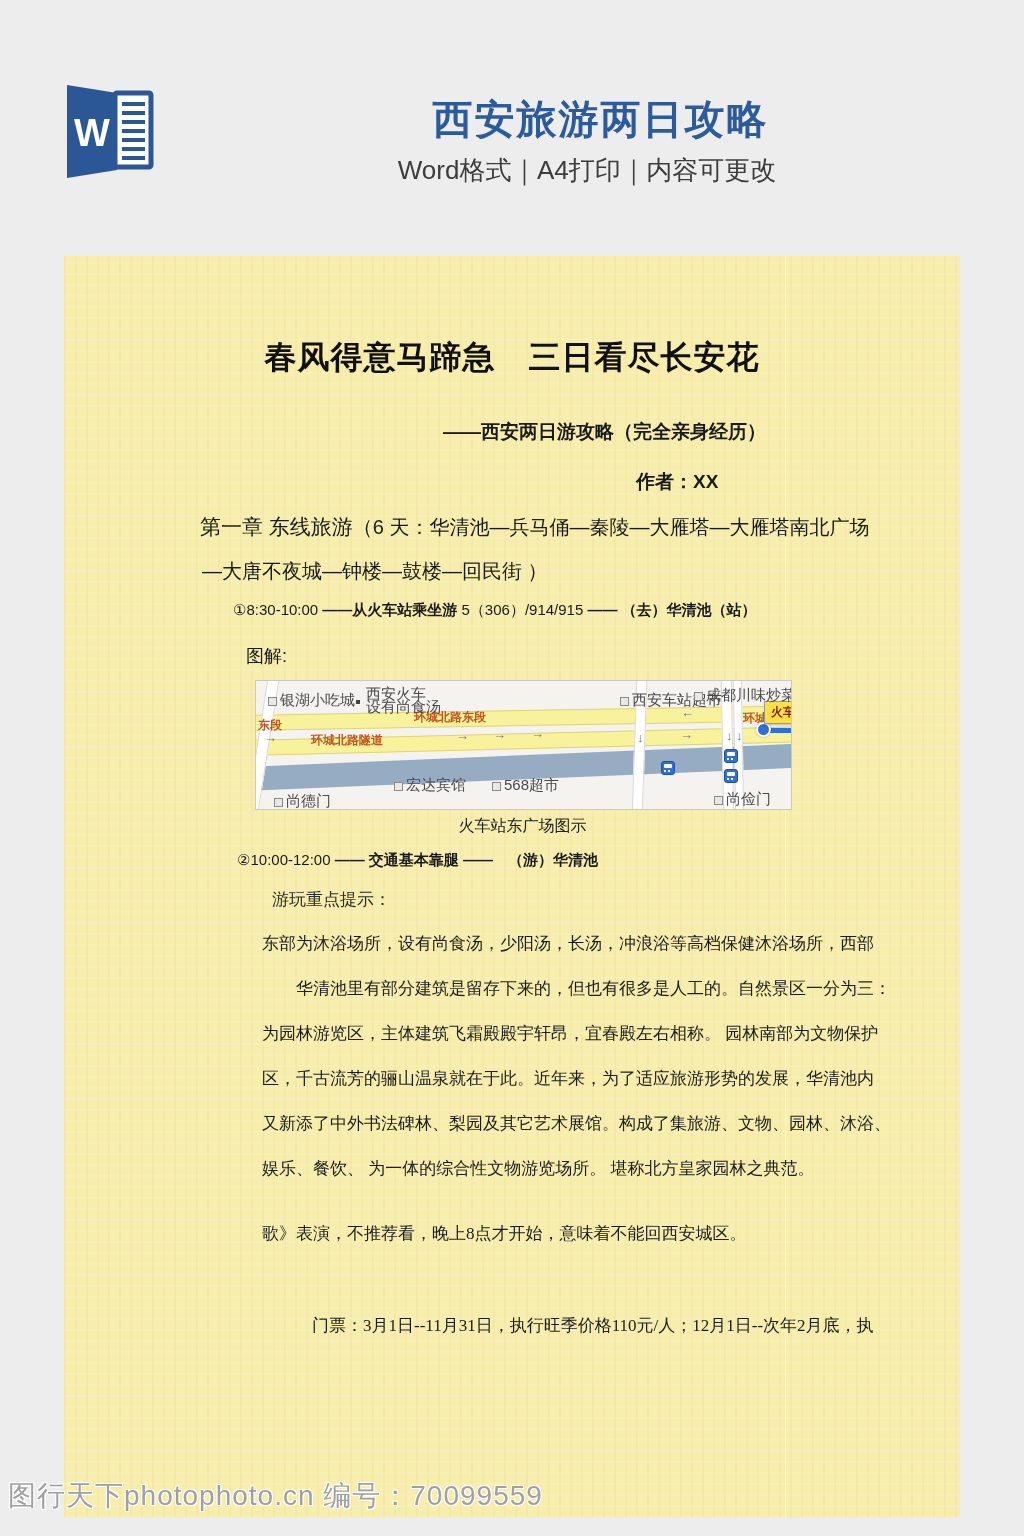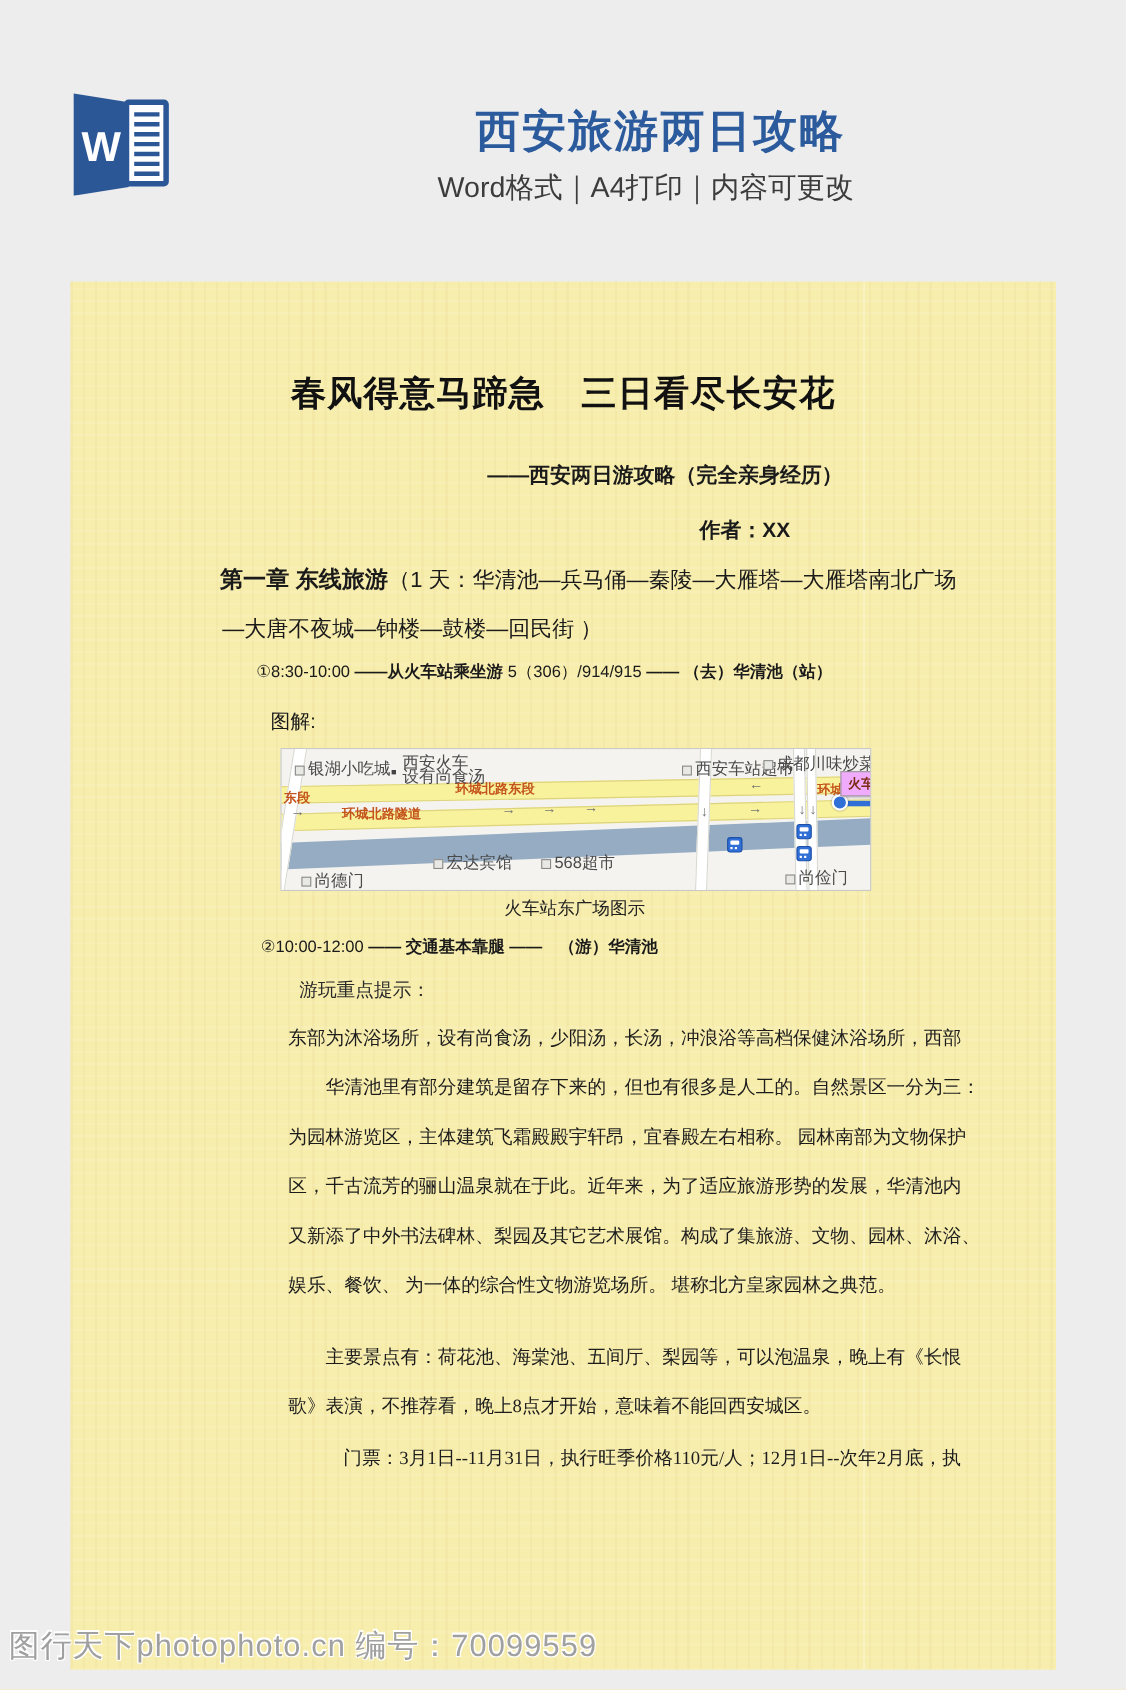--- a/index.html
+++ b/index.html
@@ -22,21 +22,21 @@
     background-image:
       repeating-linear-gradient(0deg, rgba(255,255,255,.10) 0 2px, transparent 2px 11px),
       repeating-linear-gradient(90deg, rgba(214,190,110,.10) 0 2px, transparent 2px 11px);}
   .seam{left:721px;top:0;width:1px;height:100%;background:rgba(255,255,255,.45);}
   .doc-title{top:80px;left:0;right:0;text-align:center;
     font-size:32px;font-weight:bold;color:#111;letter-spacing:1px;white-space:nowrap;}
   .doc-sub{top:163px;left:0;right:0;padding-left:185px;text-align:center;
     font-size:19px;font-weight:bold;white-space:nowrap;}
   .doc-author{top:213px;left:572px;font-size:19px;font-weight:bold;white-space:nowrap;}
   .ch-line1{top:257px;left:136px;font-size:20px;white-space:nowrap;}
-  .ch-line1 .chb{font-size:21px;font-weight:bold;}
+  .ch-line1 .chb{font-size:21px;font-weight:normal;}
   .ch-line2{top:302px;left:138px;font-size:20px;white-space:nowrap;}
   .step{font-size:15px;white-space:nowrap;}
   .step b{font-weight:bold;}
   .step1{top:345px;left:169px;}
   .diagram-label{top:388px;left:182px;font-size:18px;}
   .step2{top:595px;left:173px;}
   .map-caption{top:560px;left:191px;width:535px;text-align:center;font-size:16px;color:#222;}
   .tips{top:632px;left:208px;font-size:17px;color:#2a2a2a;
     font-family:"Liberation Serif",serif;}
   .para{font-family:"Liberation Serif",serif;font-size:17px;color:#1c1c1c;}
@@ -68,21 +68,21 @@
   .marrow{position:absolute;font-size:13px;color:#777;line-height:10px;}
   .bus{position:absolute;width:12px;height:12px;background:#2f6fd6;border-radius:3px;
     border:1px solid #1d4fa8;}
   .bus::before{content:"";position:absolute;left:2px;top:2px;width:8px;height:4px;
     background:#fff;border-radius:1px;}
   .bus::after{content:"";position:absolute;left:2px;bottom:2px;width:2px;height:2px;
     background:#fff;box-shadow:4px 0 0 #fff;}
   .route-line{position:absolute;left:509px;top:47px;width:30px;height:5px;background:#2f6fd6;}
   .route-dot{position:absolute;left:500px;top:41px;width:11px;height:11px;background:#2f6fd6;
     border:2px solid #fff;border-radius:50%;box-shadow:0 0 2px rgba(0,0,0,.4);}
-  .callout{position:absolute;left:508px;top:20px;background:#f0abfc;border:1px solid #999;
+  .callout{position:absolute;left:508px;top:20px;background:#fde047;border:1px solid #999;
     padding:2px 6px;font-size:12px;font-weight:bold;color:#7a2b12;white-space:nowrap;
     box-shadow:1px 1px 2px rgba(0,0,0,.25);}
   
   .watermark{left:8px;top:1477px;font-size:28px;color:#a0a0a0;letter-spacing:1px;
     white-space:nowrap;
     text-shadow:1px 1px 0 #fff,-1px -1px 0 #fff,1px -1px 0 #fff,-1px 1px 0 #fff;}
 </style>
 </head>
 <body>
 
@@ -106,21 +106,21 @@
 <div class="abs hdr-sub">Word格式｜A4打印｜内容可更改</div>
 
 <div class="abs page">
   <div class="texture"></div>
   <div class="abs seam"></div>
 
   <div class="abs doc-title">春风得意马蹄急　三日看尽长安花</div>
   <div class="abs doc-sub">——西安两日游攻略（完全亲身经历）</div>
   <div class="abs doc-author">作者：XX</div>
 
-  <div class="abs ch-line1"><span class="chb">第一章 东线旅游</span><span>（1 天：华清池—兵马俑—秦陵—大雁塔—大雁塔南北广场</span></div>
+  <div class="abs ch-line1"><span class="chb">第一章 东线旅游</span><span>（6 天：华清池—兵马俑—秦陵—大雁塔—大雁塔南北广场</span></div>
   <div class="abs ch-line2">—大唐不夜城—钟楼—鼓楼—回民街 ）</div>
 
   <div class="abs step step1"><span>①8:30-10:00 </span><b>——从火车站乘坐游</b><span> 5（306）/914/915 </span><b>—— （去）华清池（站）</b></div>
 
   <div class="abs diagram-label">图解:</div>
 
   <div class="abs map">
     <div class="band rail"></div>
     <div class="band road road1"></div>
     <div class="band road road2"></div>
@@ -174,21 +174,20 @@
   <div class="abs para p1">
     <div class="line">东部为沐浴场所，设有尚食汤，少阳汤，长汤，冲浪浴等高档保健沐浴场所，西部</div>
     <div class="line ind34">华清池里有部分建筑是留存下来的，但也有很多是人工的。自然景区一分为三：</div>
     <div class="line">为园林游览区，主体建筑飞霜殿殿宇轩昂，宜春殿左右相称。 园林南部为文物保护</div>
     <div class="line">区，千古流芳的骊山温泉就在于此。近年来，为了适应旅游形势的发展，华清池内</div>
     <div class="line">又新添了中外书法碑林、梨园及其它艺术展馆。构成了集旅游、文物、园林、沐浴、</div>
     <div class="line">娱乐、餐饮、 为一体的综合性文物游览场所。 堪称北方皇家园林之典范。</div>
   </div>
 
   <div class="abs para p2">
-    <div class="line ind34">主要景点有：荷花池、海棠池、五间厅、梨园等，可以泡温泉，晚上有《长恨</div>
     <div class="line">歌》表演，不推荐看，晚上8点才开始，意味着不能回西安城区。</div>
   </div>
 
   <div class="abs para p3">
     <div class="line ind50">门票：3月1日--11月31日，执行旺季价格110元/人；12月1日--次年2月底，执</div>
   </div>
 </div>
 
 <div class="abs watermark">图行天下photophoto.cn 编号：70099559</div>
 

